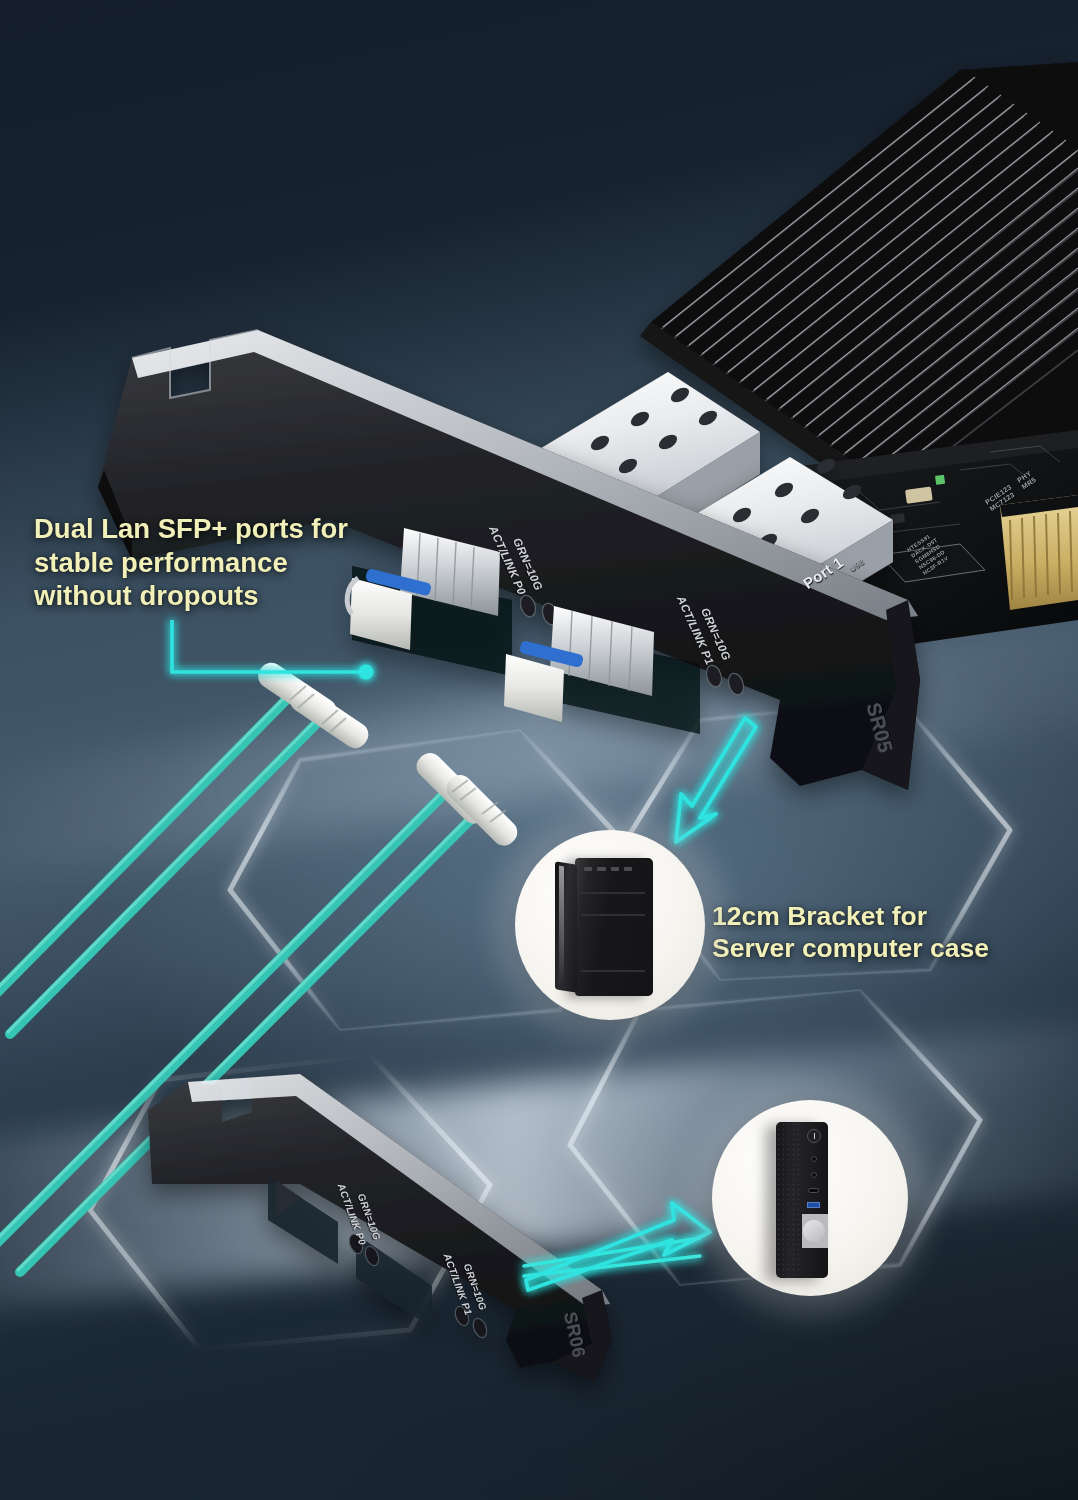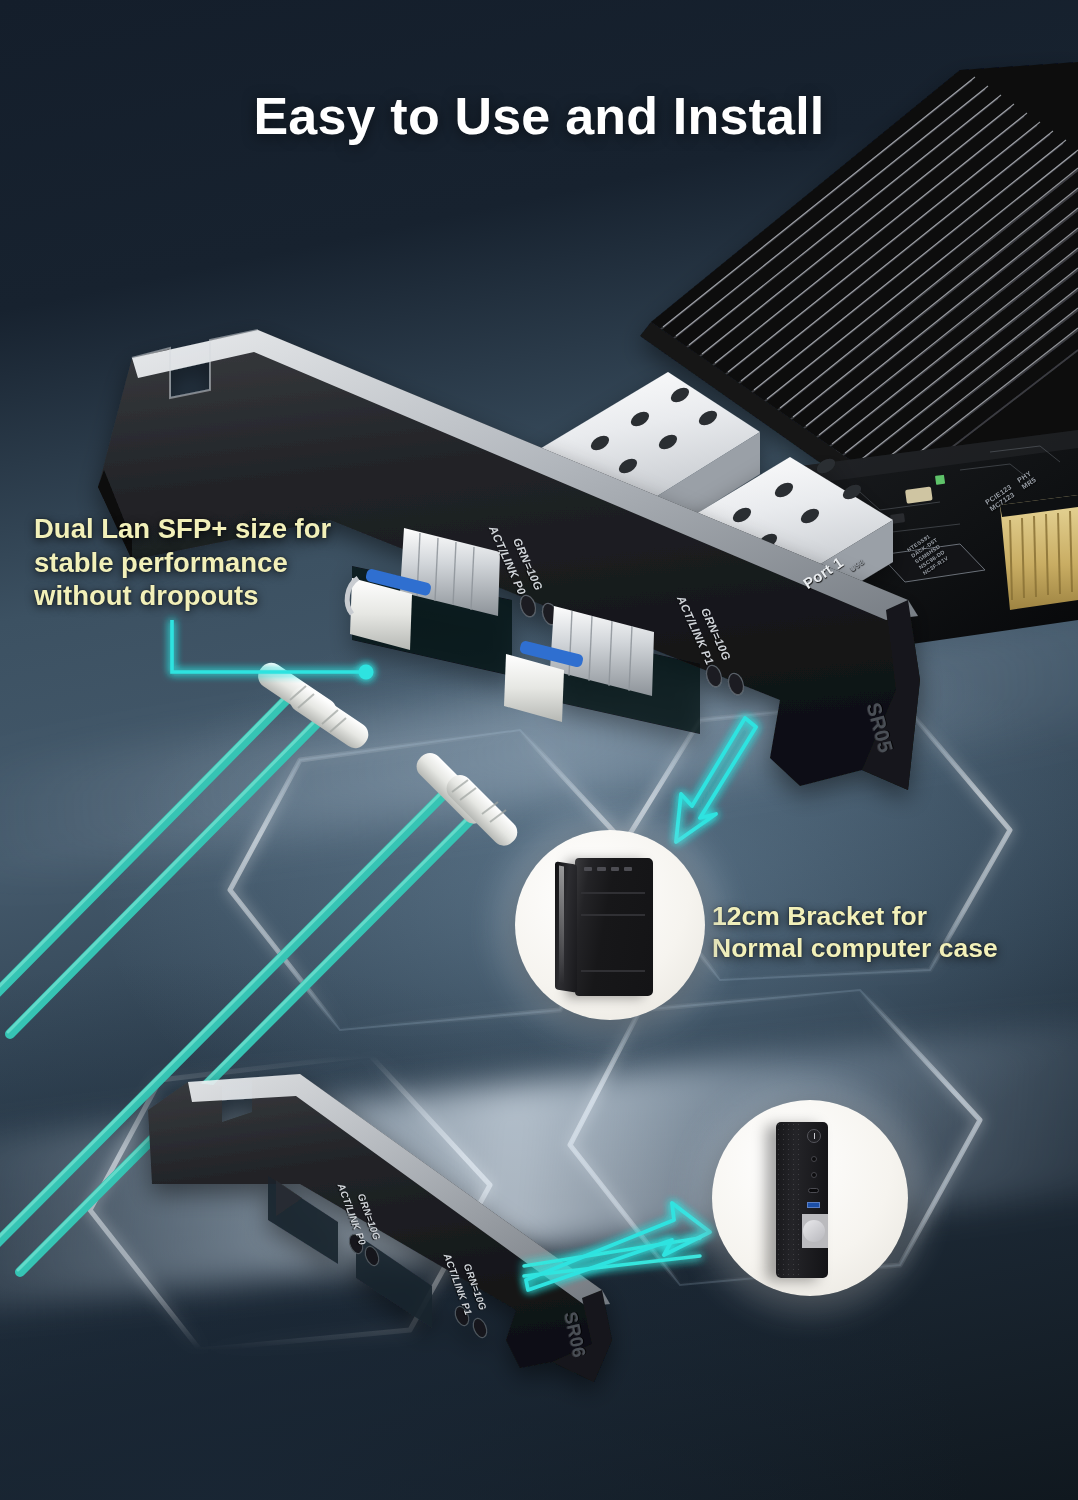--- a/index.html
+++ b/index.html
@@ -130,21 +130,20 @@
   </div>
 
   <div class="glowsweep" style="left:-120px;top:1080px;width:1320px;height:170px;
               background:linear-gradient(100deg,rgba(255,255,255,0) 0%,rgba(213,230,245,.42) 28%,rgba(235,245,255,.70) 48%,rgba(200,220,240,.32) 70%,rgba(255,255,255,0) 100%);
               filter:blur(16px);transform:rotate(-6deg);"></div>
 
   <div class="glowsweep" style="left:-60px;top:690px;width:1220px;height:110px;
               background:linear-gradient(95deg,rgba(255,255,255,0),rgba(220,235,250,.30),rgba(255,255,255,0));
               filter:blur(20px);transform:rotate(-8deg);"></div>
 
-  <div class="title">Easy to Use and Install</div>
 
   <svg class="vec">
     <defs>
       <linearGradient id="brkFace" x1="0" y1="0" x2="0.2" y2="1">
         <stop offset="0%" stop-color="#3a3c40"></stop>
         <stop offset="35%" stop-color="#222428"></stop>
         <stop offset="100%" stop-color="#0e1012"></stop>
       </linearGradient>
       <linearGradient id="brkEdge" x1="0" y1="0" x2="1" y2="1">
         <stop offset="0%" stop-color="#f2f4f6"></stop>
@@ -439,25 +438,25 @@
     </g>
   </svg>
 
   <svg class="vec">
     <g filter="url(#cyanglow)" stroke="#38e6dd" stroke-width="3.5" fill="none" stroke-linecap="round">
       <line x1="524" y1="1266" x2="700" y2="1238"></line>
       <line x1="524" y1="1276" x2="700" y2="1256"></line>
     </g>
   </svg>
 
-  <div class="caption" id="cap-left">Dual Lan SFP+ size for
+  <div class="caption" id="cap-left">Dual Lan SFP+ ports for
 stable performance
 without dropouts</div>
   <div class="caption" id="cap-12cm">12cm Bracket for
-Normal computer case</div>
+Server computer case</div>
 
   <svg class="vec">
     <defs>
       <filter id="cyg" x="-70%" y="-70%" width="260%" height="260%">
         <feGaussianBlur stdDeviation="4.5" result="g"></feGaussianBlur>
         <feMerge>
             <feMergeNode in="g"></feMergeNode>
             <feMergeNode in="g"></feMergeNode>
             <feMergeNode in="SourceGraphic"></feMergeNode>
           </feMerge>

